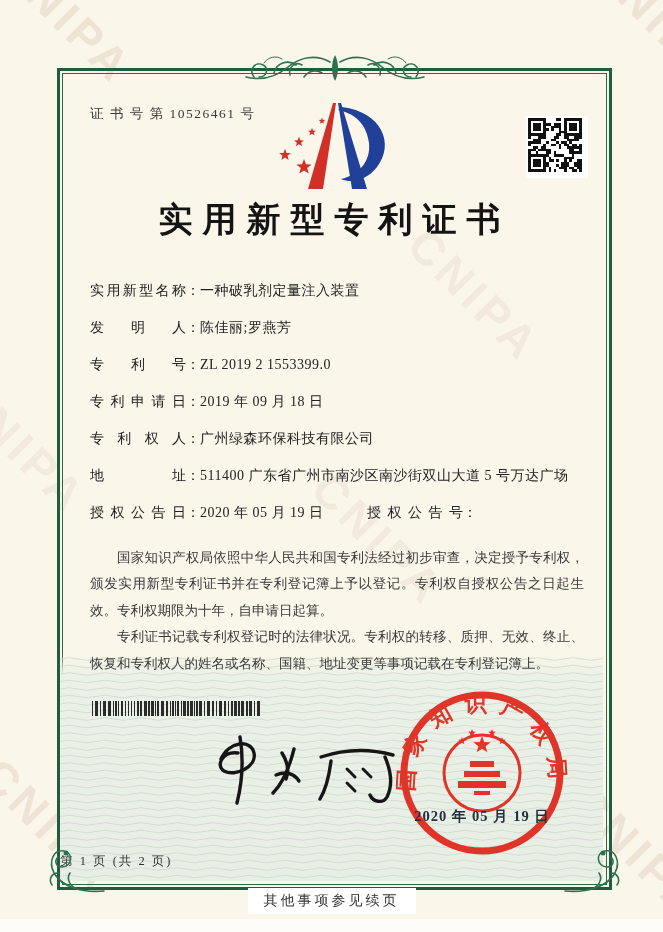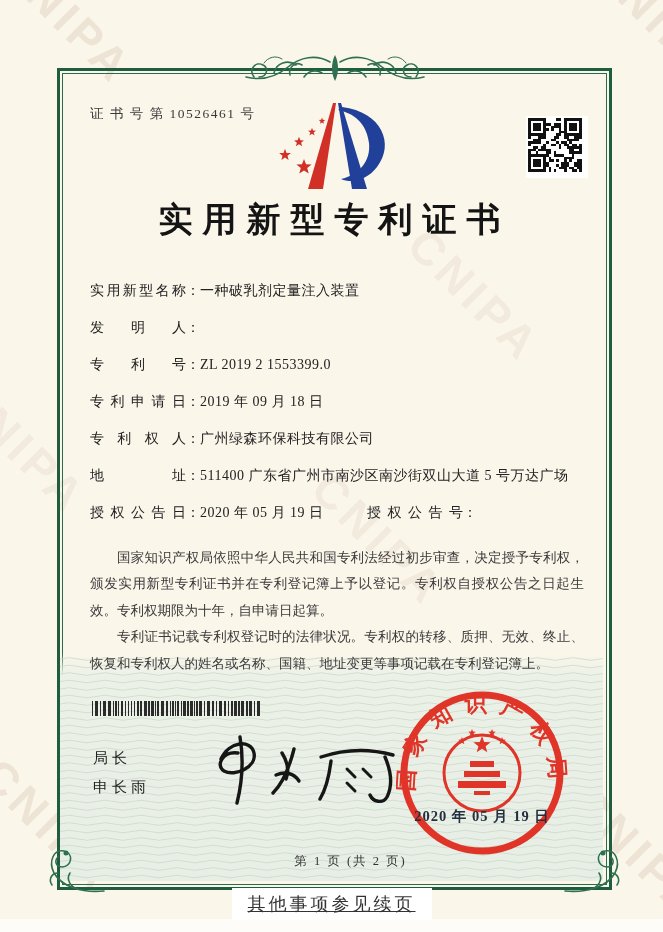--- a/index.html
+++ b/index.html
@@ -42,25 +42,25 @@
         background:linear-gradient(180deg, rgba(235,241,230,0) 0%, #ecf1e8 10%, #e7eee5 100%);}
   .band svg{display:block;}
   
   .barcode{position:absolute;left:32px;top:630px;z-index:2;}
   .director{position:absolute;left:33px;top:678px;z-index:2;font-size:15px;color:#1d1d1d;letter-spacing:4px;}
   .director .name{margin-top:10px;}
   .signature{position:absolute;left:133px;top:656px;z-index:2;}
   .seal{position:absolute;left:336px;top:616px;width:172px;height:172px;z-index:3;opacity:.95;}
   .seal-date{position:absolute;left:330px;top:736px;width:184px;text-align:center;z-index:4;
              font-size:14.5px;font-weight:600;color:#24303e;letter-spacing:1px;}
-  .page-no{position:absolute;left:0;top:782px;width:100%;text-align:center;font-size:12.5px;
-           letter-spacing:2px;color:#333;z-index:2;padding-left:16px;}
+  .page-no{position:absolute;left:0;top:782px;width:100%;font-size:12.5px;
+           letter-spacing:2px;color:#333;z-index:2;}
   
   .footer-note{position:absolute;left:50%;top:888px;transform:translateX(-50%);background:#ffffff;
-               padding:4px 16px;font-size:18px;letter-spacing:3px;color:#333;z-index:2;white-space:nowrap;text-decoration:underline;}
+               padding:4px 16px;font-size:14px;letter-spacing:3px;color:#333;z-index:2;white-space:nowrap;}
   .bottom-strip{position:absolute;left:0;bottom:0;width:100%;height:13px;background:#fdfcf8;z-index:1;}
   .gstroke{stroke:#2e7050;fill:none;stroke-width:1.6;stroke-linecap:round;}
 </style>
 </head>
 <body>
 
 <div class="page">
 
   <span class="wm" style="left:-16px;top:-10px">CNIPA</span>
   <span class="wm" style="left:576px;top:-8px">CNIPA</span>
@@ -367,20 +367,21 @@
 
     <div class="fields">
       <div class="frow">
         <span class="flabel">实用新型名称</span>
           <span class="fcolon">：</span>
         <span class="fvalue">一种破乳剂定量注入装置</span>
       </div>
       <div class="frow">
         <span class="flabel">发明人</span>
           <span class="fcolon">：</span>
+        <span class="fvalue">陈佳丽;罗燕芳</span>
       </div>
       <div class="frow">
         <span class="flabel">专利号</span>
           <span class="fcolon">：</span>
         <span class="fvalue">ZL 2019 2 1553399.0</span>
       </div>
       <div class="frow">
         <span class="flabel">专利申请日</span>
           <span class="fcolon">：</span>
         <span class="fvalue">2019 年 09 月 18 日</span>
@@ -498,24 +499,20 @@
           <rect x="142" y="0" width="3" height="15"></rect>
           <rect x="146" y="0" width="2" height="15"></rect>
           <rect x="149" y="0" width="3" height="15"></rect>
           <rect x="154" y="0" width="2" height="15"></rect>
           <rect x="157" y="0" width="3" height="15"></rect>
           <rect x="162" y="0" width="1" height="15"></rect>
           <rect x="165" y="0" width="3" height="15"></rect>
         </g>
       </svg>
 
-    <div class="director">
-      <div>局长</div>
-      <div class="name">申长雨</div>
-    </div>
 
     <svg class="signature" width="226" height="86" viewBox="0 0 226 86">
       <g fill="none" stroke="#161616" stroke-width="3.4" stroke-linecap="round" stroke-linejoin="round">
         <path d="M28,32 C36,14 58,12 61,26 C64,40 42,50 31,44 C22,38 30,24 45,26"></path>
         <path d="M47,10 C50,28 50,52 44,76"></path>
         <path d="M89,26 C94,34 97,42 93,52"></path>
         <path d="M101,22 C97,38 90,56 80,66"></path>
         <path d="M83,48 C92,44 101,46 106,54"></path>
         <path d="M128,30 C152,22 178,22 200,28"></path>
         <path d="M138,34 C136,50 133,62 127,72"></path>

